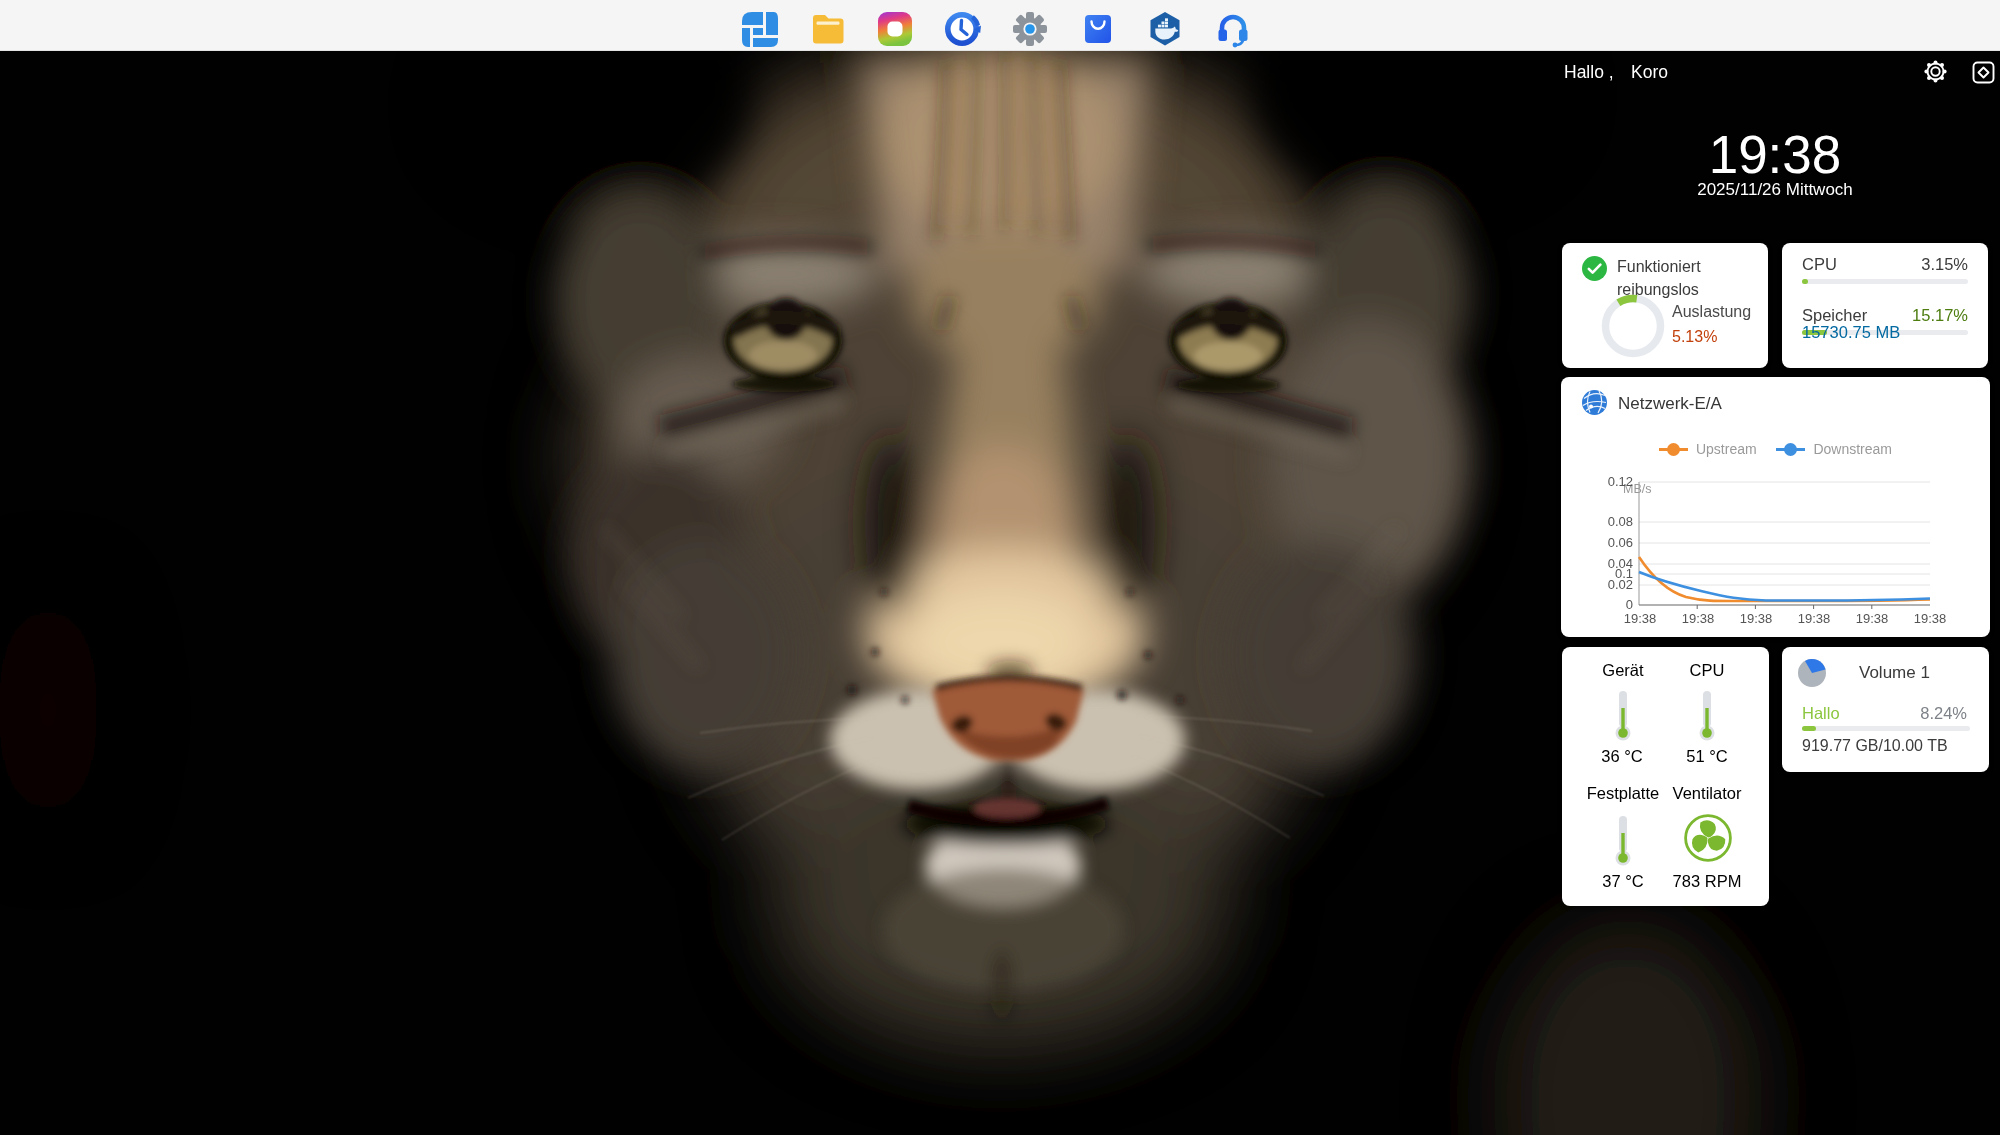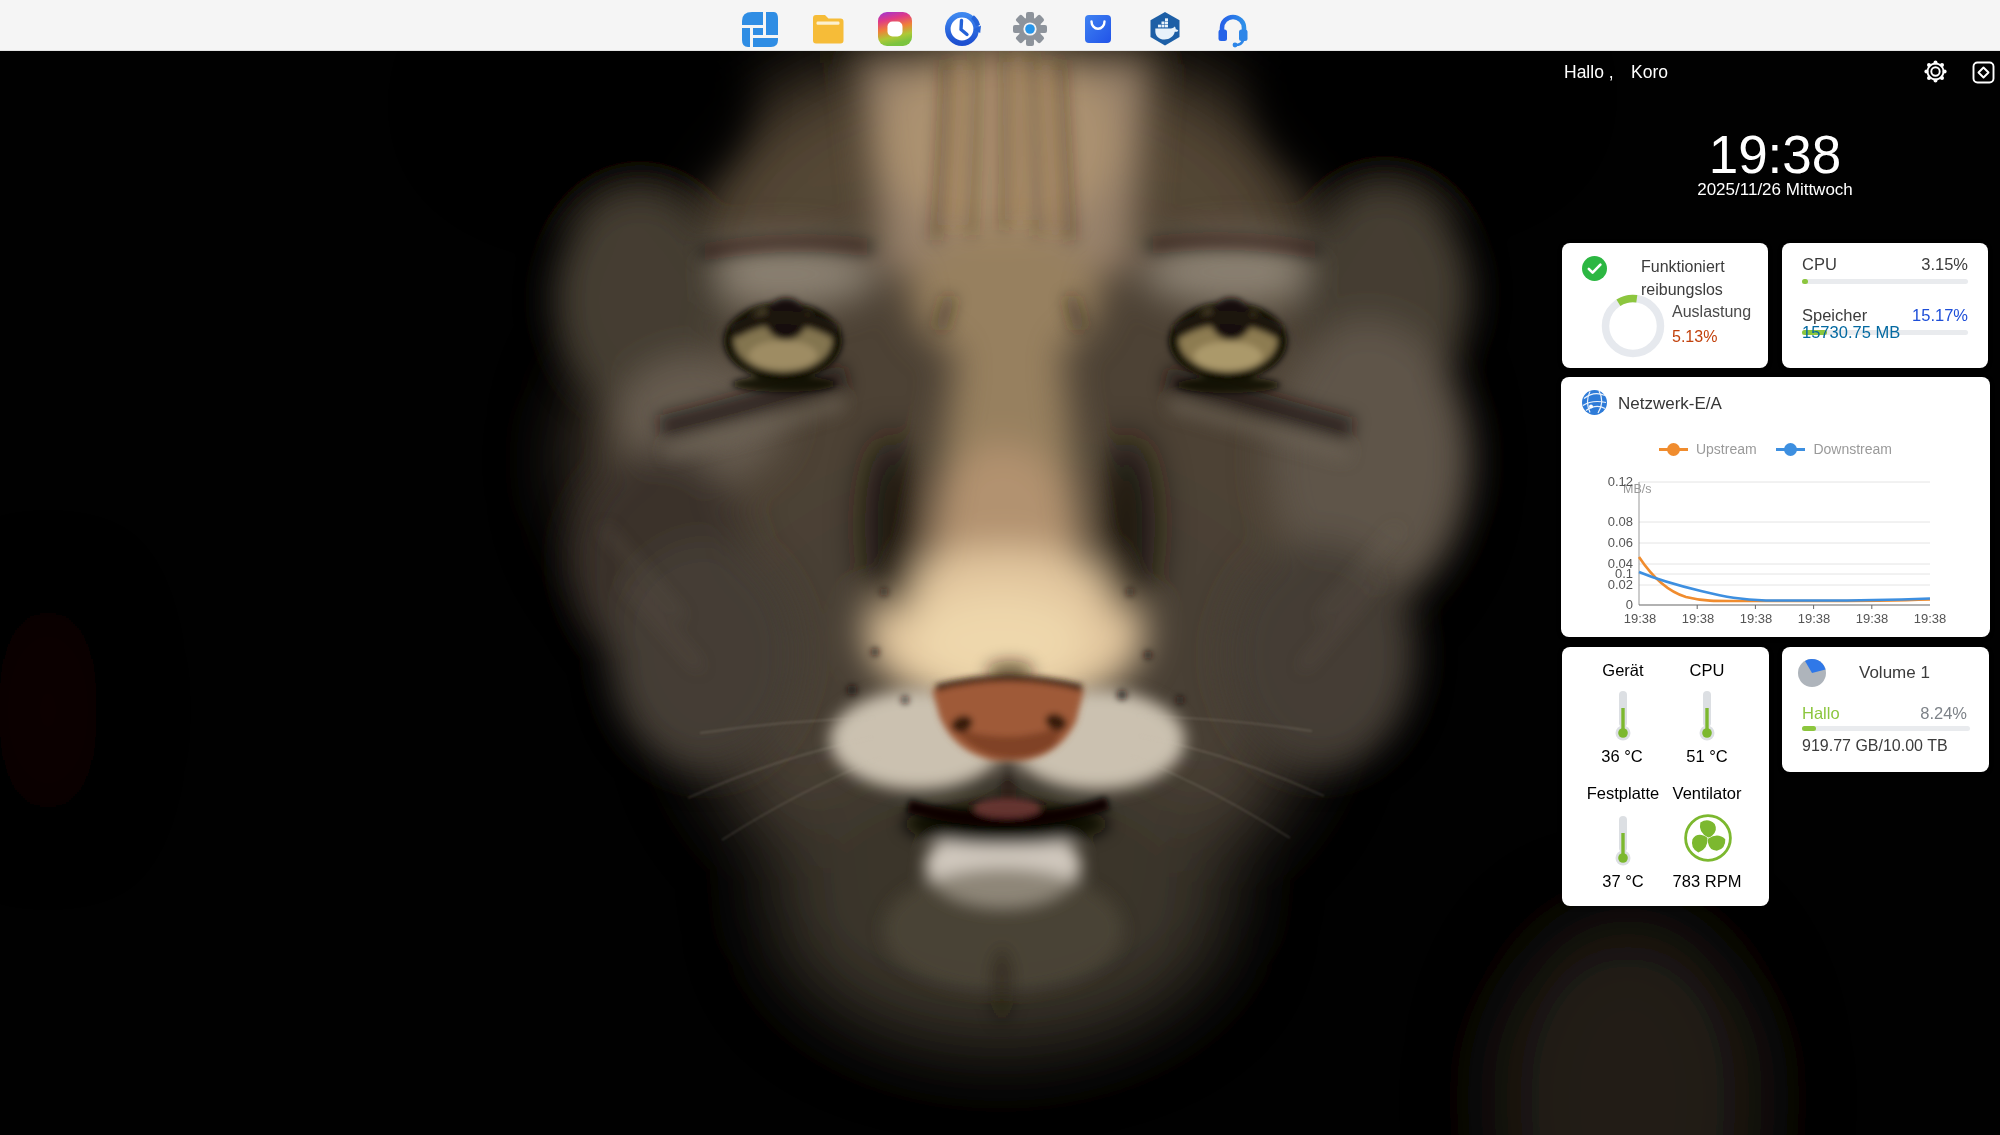--- a/index.html
+++ b/index.html
@@ -283,36 +283,36 @@
     </g>
   </svg>
 </div>
 <div id="clock">19:38</div>
 <div id="date">2025/11/26 Mittwoch</div>
 <div class="wcard" id="cardA" style="left:1562px;top:243px;width:206px;height:125px;">
   <svg width="25" height="25" viewBox="0 0 25 25" style="position:absolute;left:20px;top:13px;">
     <circle cx="12.5" cy="12.5" r="12.5" fill="#2cb742"></circle>
     <path d="M6.8,12.8 l3.8,3.8 L18.4,8.6" stroke="#fff" stroke-width="2.6" fill="none" stroke-linecap="round" stroke-linejoin="round"></path>
   </svg>
-  <div style="position:absolute;left:55px;top:12px;font-size:16px;color:#3c3c3c;line-height:23px;margin-left:24px;">Funktioniert<br>reibungslos</div>
+  <div style="position:absolute;left:55px;top:12px;font-size:16px;color:#3c3c3c;line-height:23px;">Funktioniert<br>reibungslos</div>
   <svg width="64" height="64" viewBox="0 0 64 64" style="position:absolute;left:39px;top:51px;">
     <circle cx="32" cy="32" r="27.5" fill="none" stroke="#e6e9ee" stroke-width="7.5"></circle>
     <path d="M17.4,8.7 A27.5,27.5 0 0 1 35.8,4.8" fill="none" stroke="#8cc63e" stroke-width="7.5"></path>
   </svg>
   <div style="position:absolute;left:110px;top:60px;font-size:16px;color:#4a4a4a;">Auslastung</div>
   <div style="position:absolute;left:110px;top:85px;font-size:16px;color:#c2410c;">5.13%</div>
 </div>
 <div class="wcard" id="cardB" style="left:1782px;top:243px;width:206px;height:125px;">
   <div style="position:absolute;left:20px;top:12px;font-size:16.5px;color:#3c3c3c;">CPU</div>
   <div style="position:absolute;right:20px;top:12px;font-size:16.5px;color:#3c3c3c;">3.15%</div>
   <div style="position:absolute;left:20px;top:36px;width:166px;height:5px;border-radius:3px;background:#e9ebee;">
     <div style="width:6px;height:5px;border-radius:3px;background:#8cc63e;"></div>
     </div>
   <div style="position:absolute;left:20px;top:63px;font-size:16.5px;color:#3c3c3c;">Speicher</div>
-  <div style="position:absolute;right:20px;top:63px;font-size:16.5px;color:#1d4ed8;">15.17%</div>
+  <div style="position:absolute;right:20px;top:63px;font-size:16.5px;color:#4d7c0f;">15.17%</div>
   <div style="position:absolute;left:20px;top:87px;width:166px;height:5px;border-radius:3px;background:#e9ebee;">
     <div style="width:25px;height:5px;border-radius:3px;background:#8cc63e;"></div>
     </div>
   <div style="position:absolute;left:20px;top:80px;font-size:16.5px;color:#0369a1;">15730.75 MB</div>
 </div>
 <div class="wcard" id="cardNet" style="left:1561px;top:377px;width:429px;height:260px;">
   <svg width="25" height="25" viewBox="0 0 25 25" style="position:absolute;left:21px;top:13px;">
     <circle cx="12.5" cy="12.5" r="12.5" fill="#2e7bd8"></circle>
     <g stroke="#fff" stroke-width="1.2" fill="none" opacity=".9">
       <path d="M2,8.5 Q12,0.5 23,5.5"></path>

